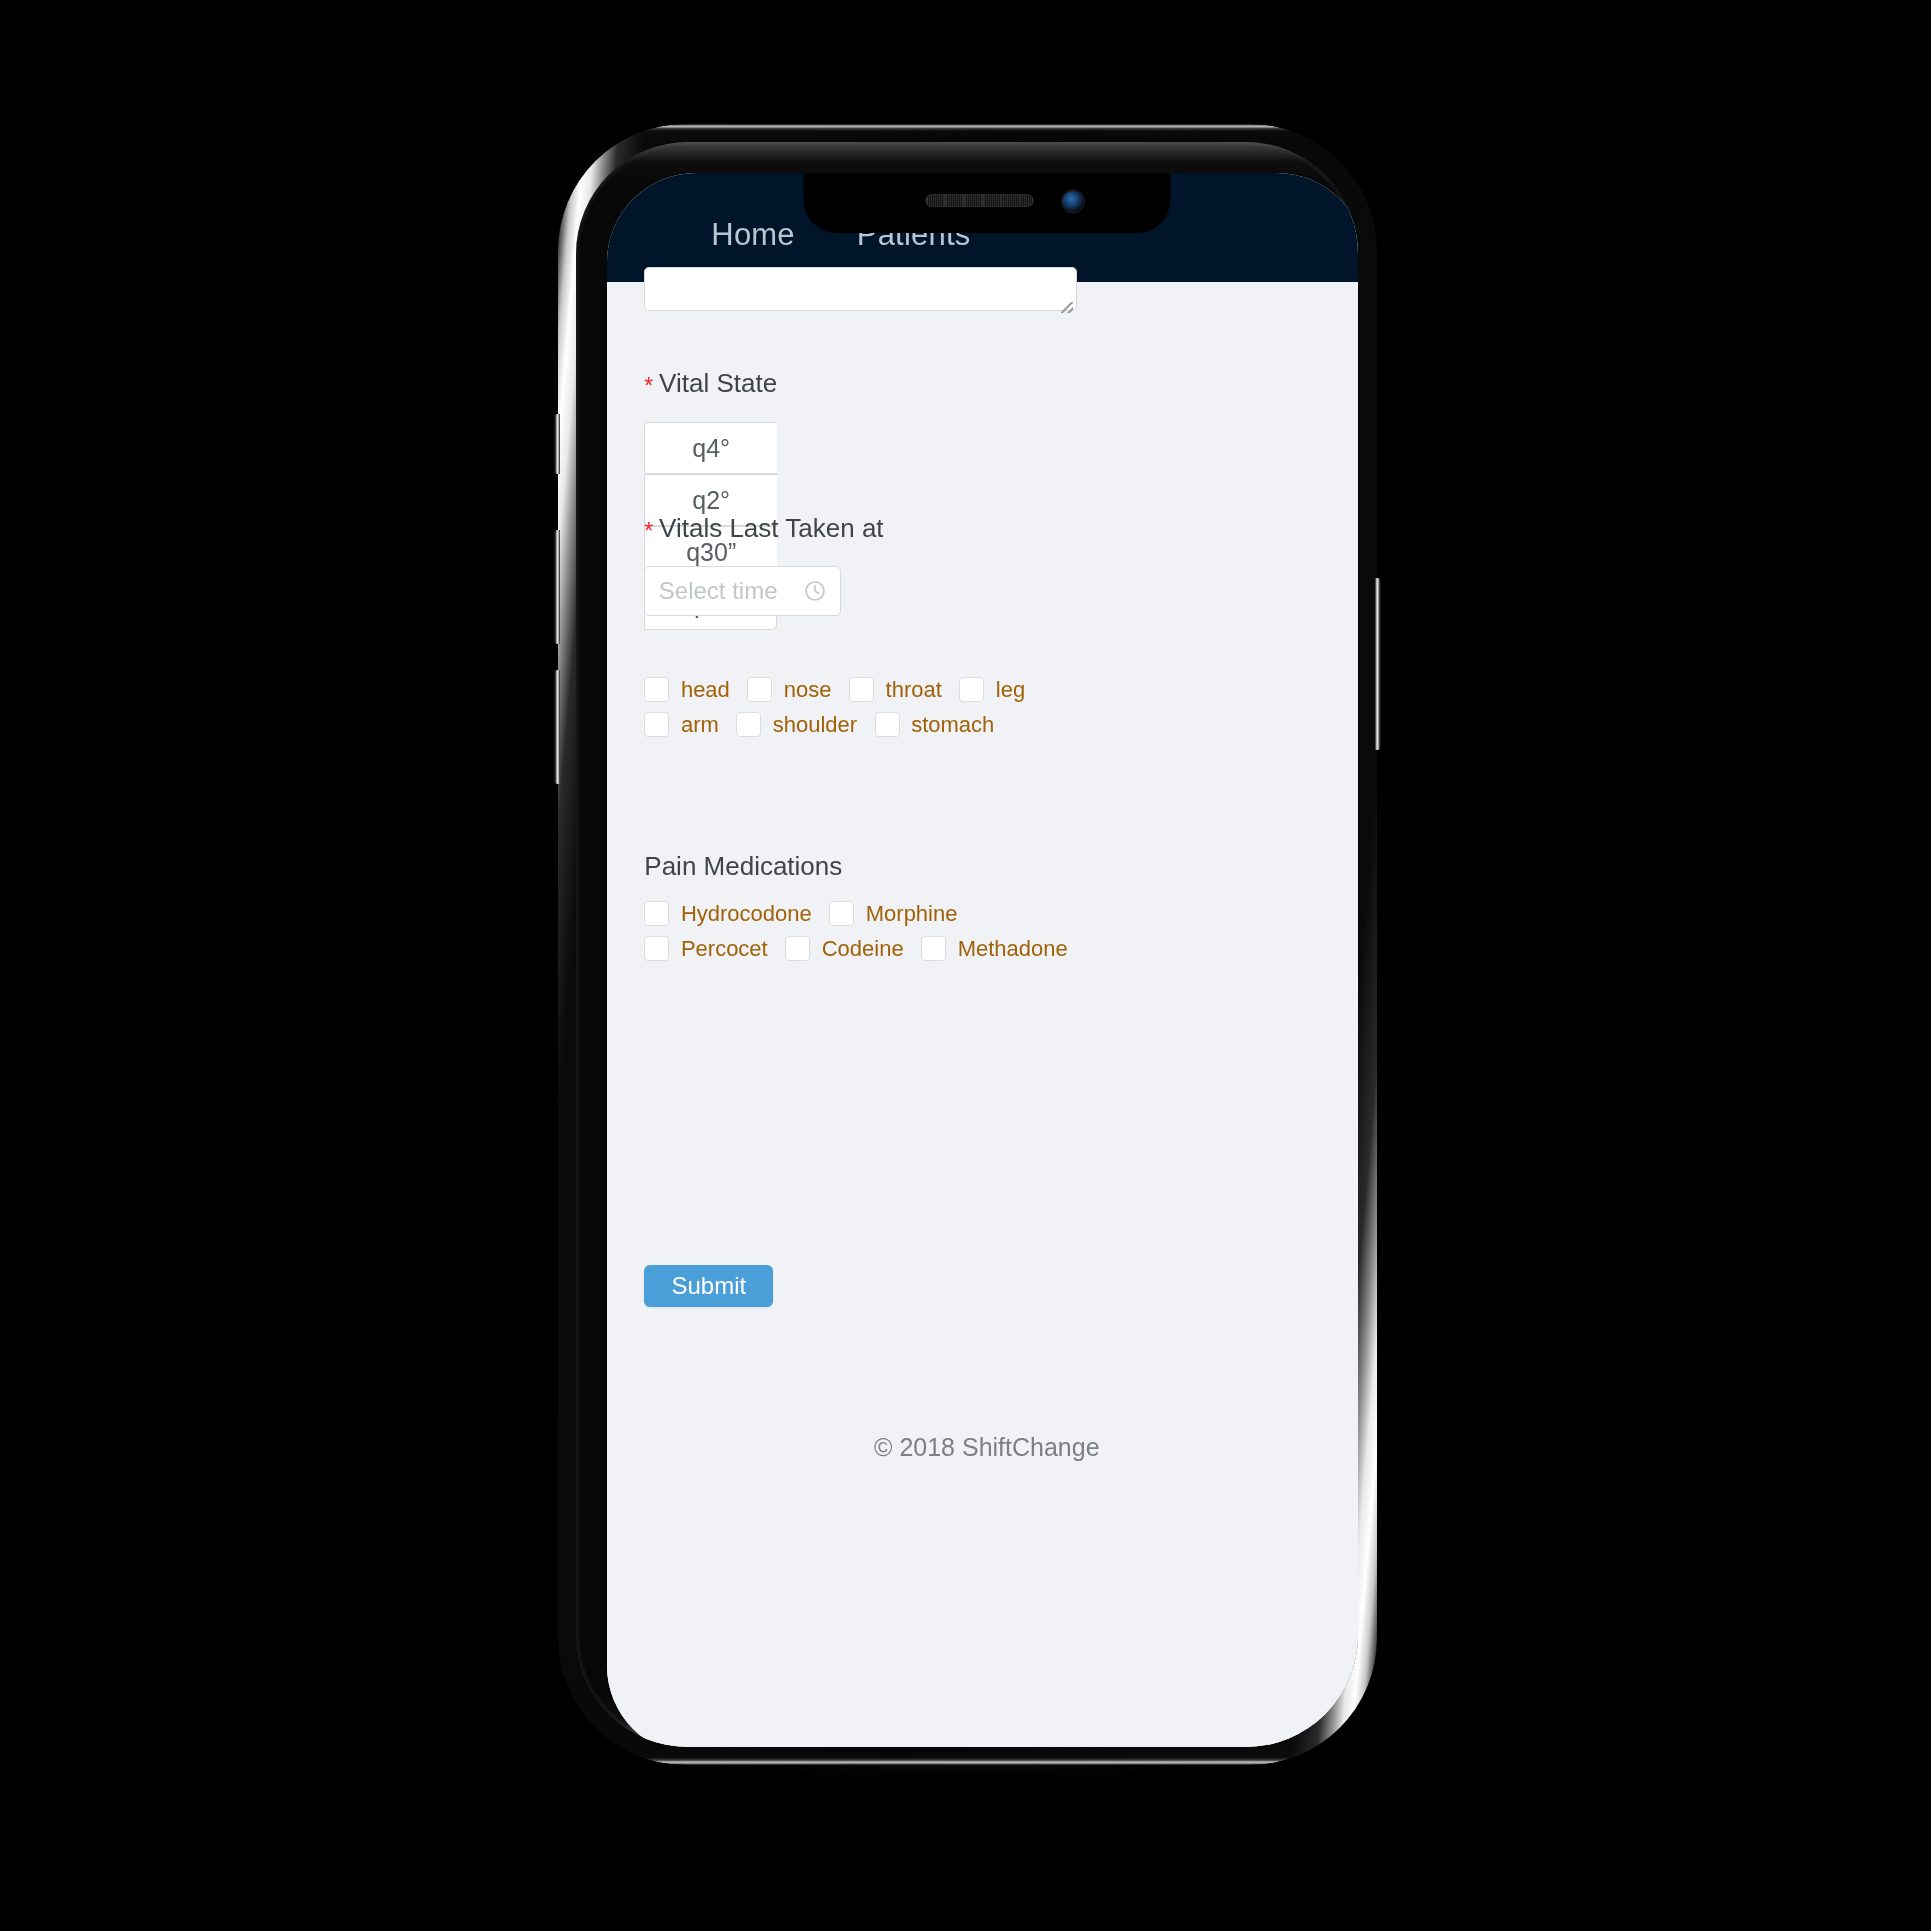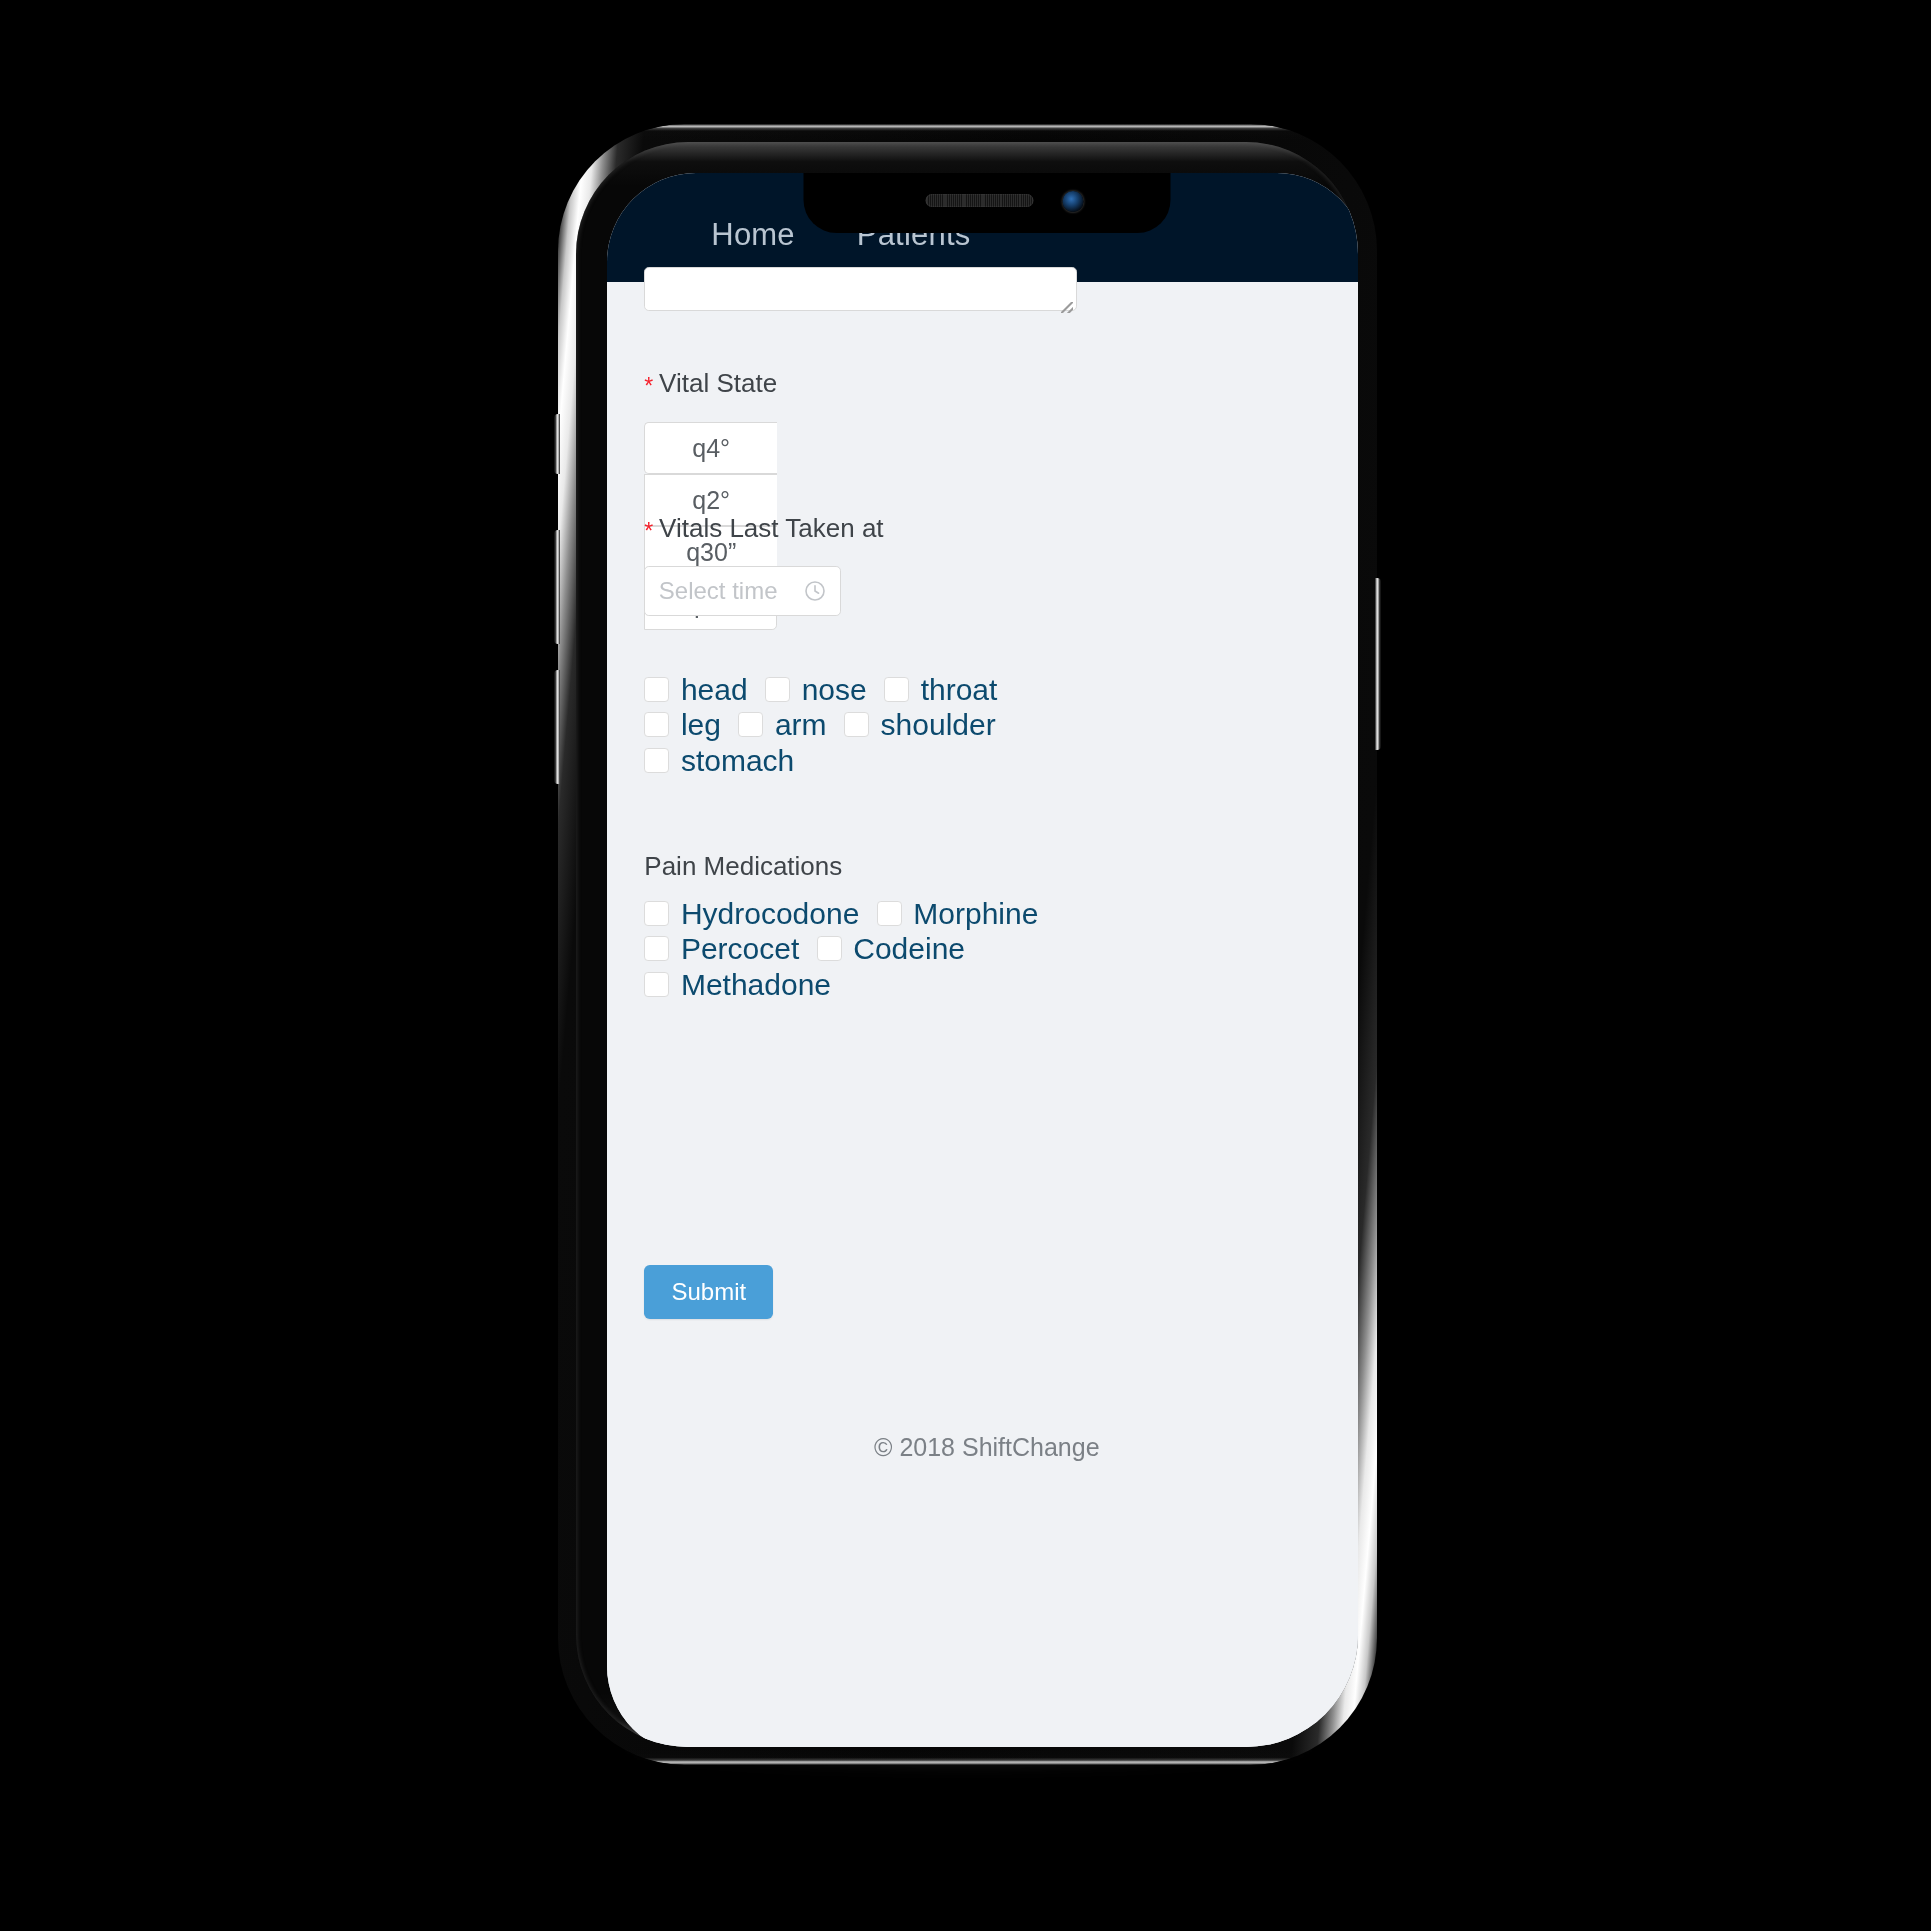--- a/index.html
+++ b/index.html
@@ -316,22 +316,22 @@
   .cbx-box {
     width: 25px;
     height: 25px;
     background: #ffffff;
     border: 1px solid #dcdcdc;
     border-radius: 3.9px;
     flex: none;
   }
   .cbx-label {
     margin-left: 11.6px;
-    font-size: 30px;
-    color: #0c4a6e;
+    font-size: 22px;
+    color: #a16207;
     line-height: 29px;
   }
 
   
   #verify-block { position: absolute; left: 37px; width: 454px; }
   #verify-row { display: flex; align-items: center; }
   #verify-text {
     margin-left: 11.6px;
     font-size: 25px;
     color: #55595e;
@@ -348,21 +348,21 @@
   #verify-link {
     color: #5aa8de;
     cursor: pointer;
   }
 
   
   #submit-button {
     position: absolute;
     left: 37px;
     width: 129px;
-    height: 54px;
+    height: 42px;
     background: #4a9fd8;
     border: none;
     border-radius: 5.8px;
     color: #ffffff;
     font-size: 24px;
     font-family: "Liberation Sans", sans-serif;
     cursor: pointer;
     box-shadow: 0 1px 1.9px rgba(0,0,0,0.08);
   }
 

